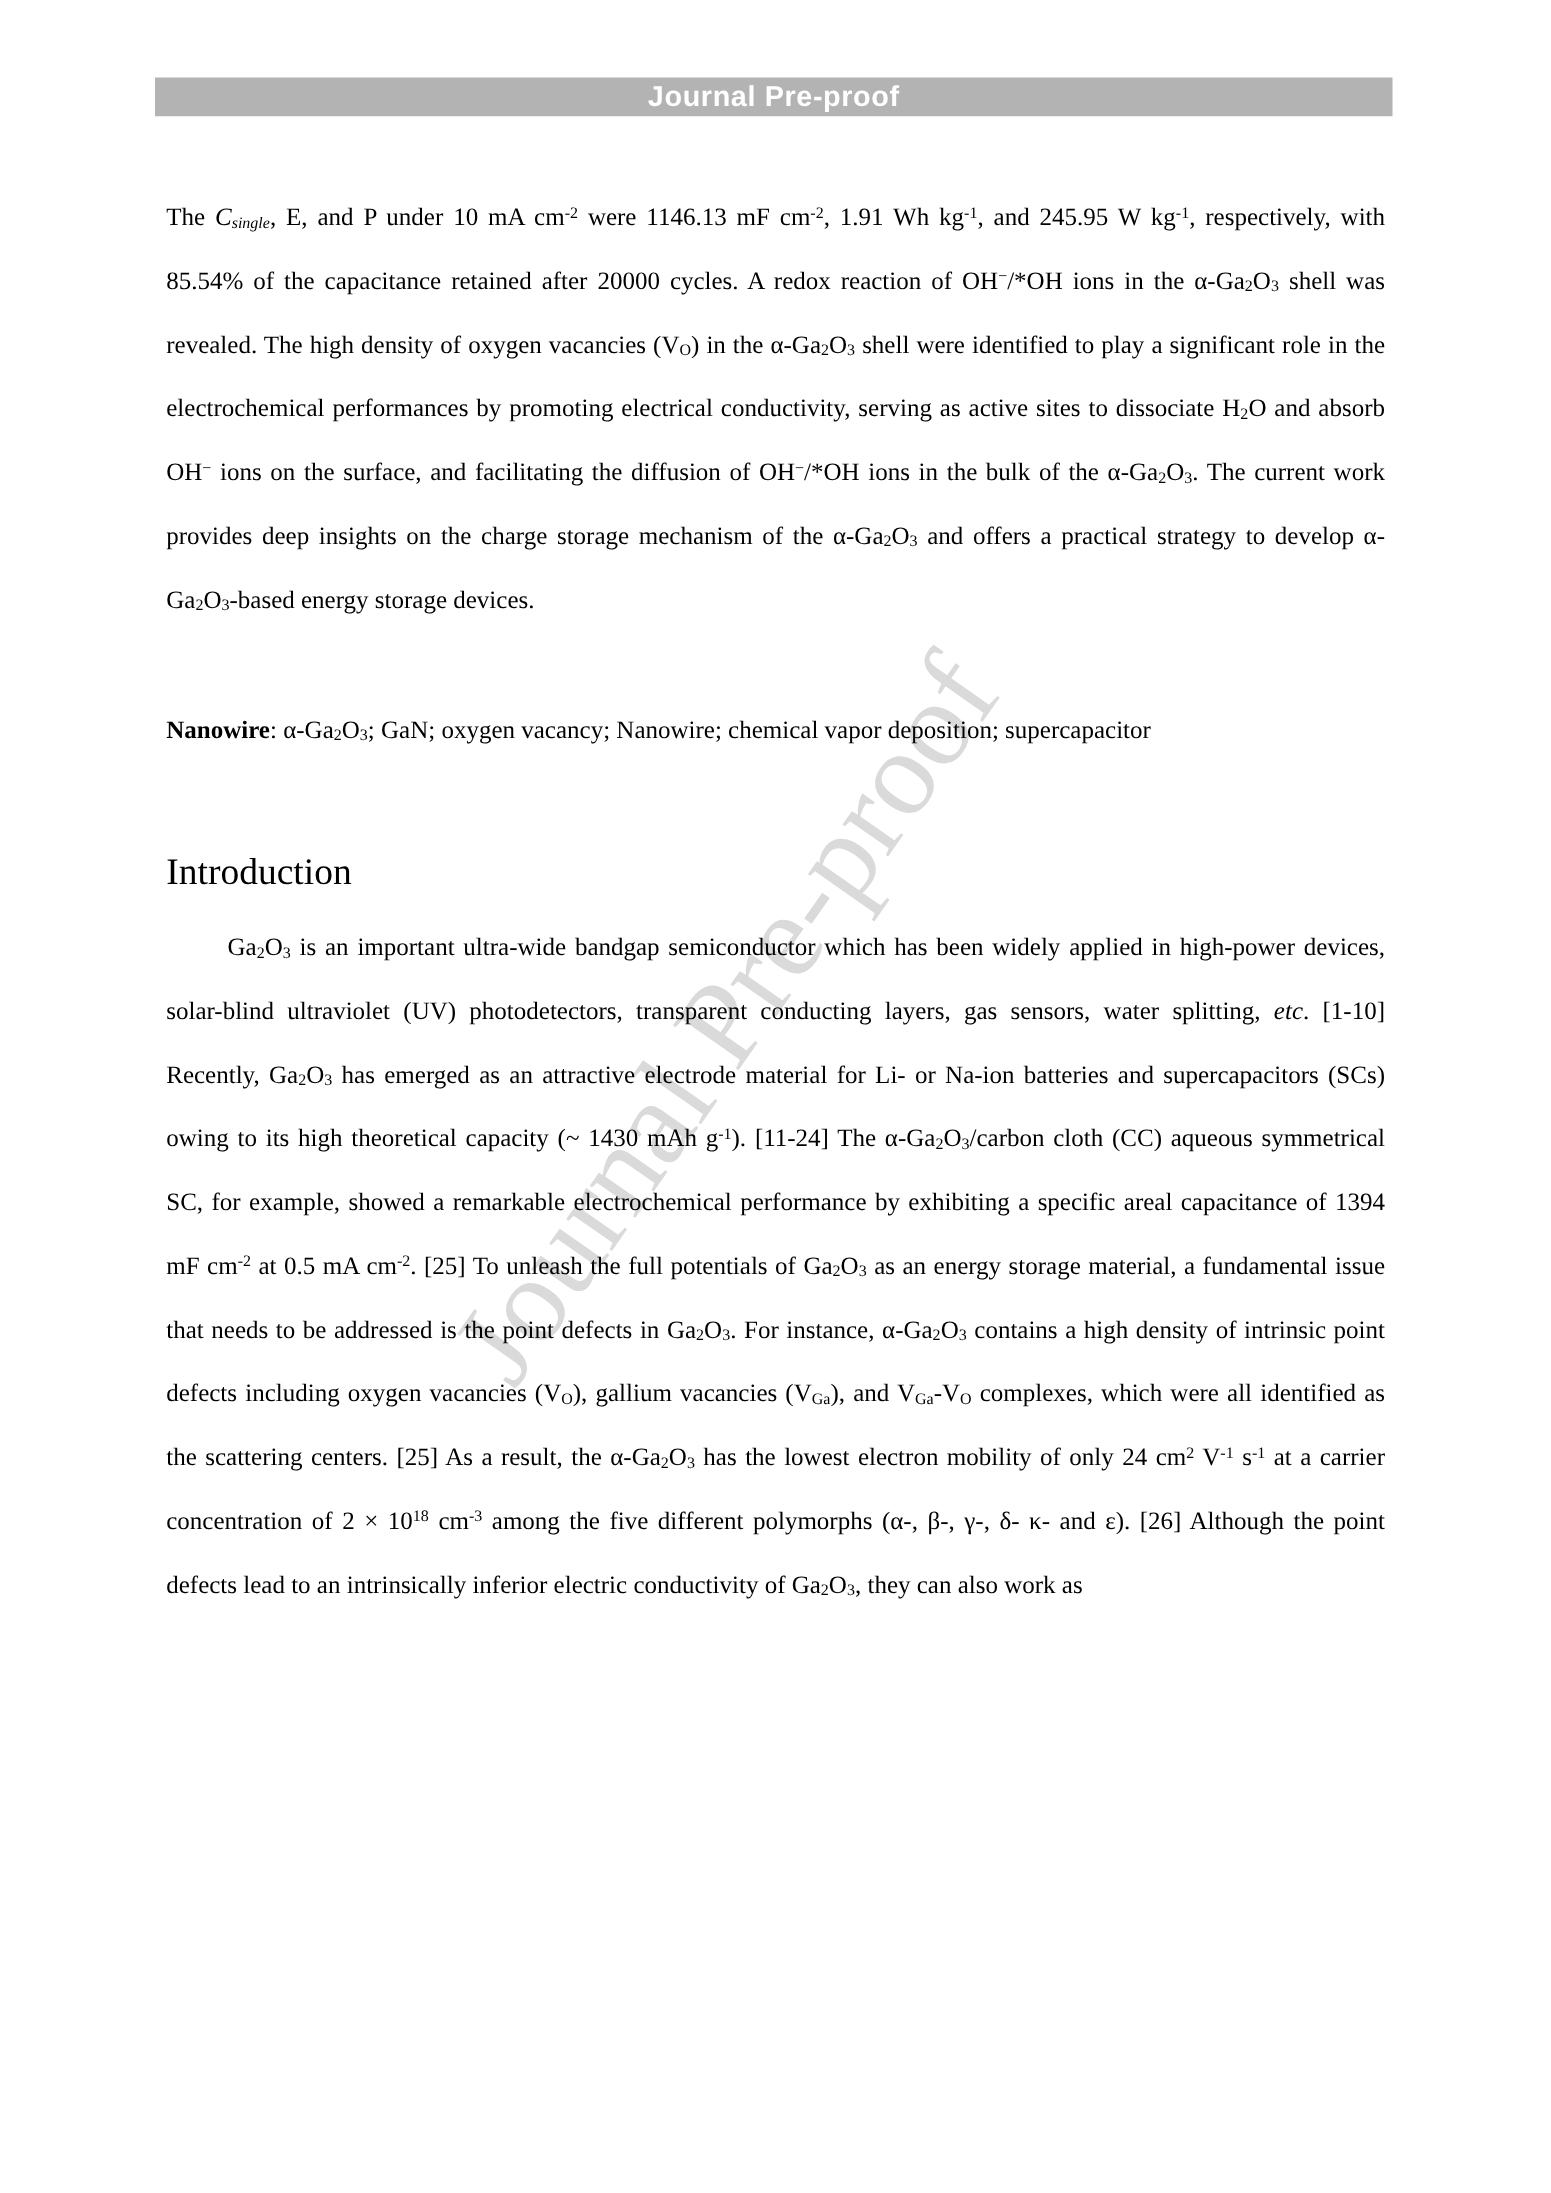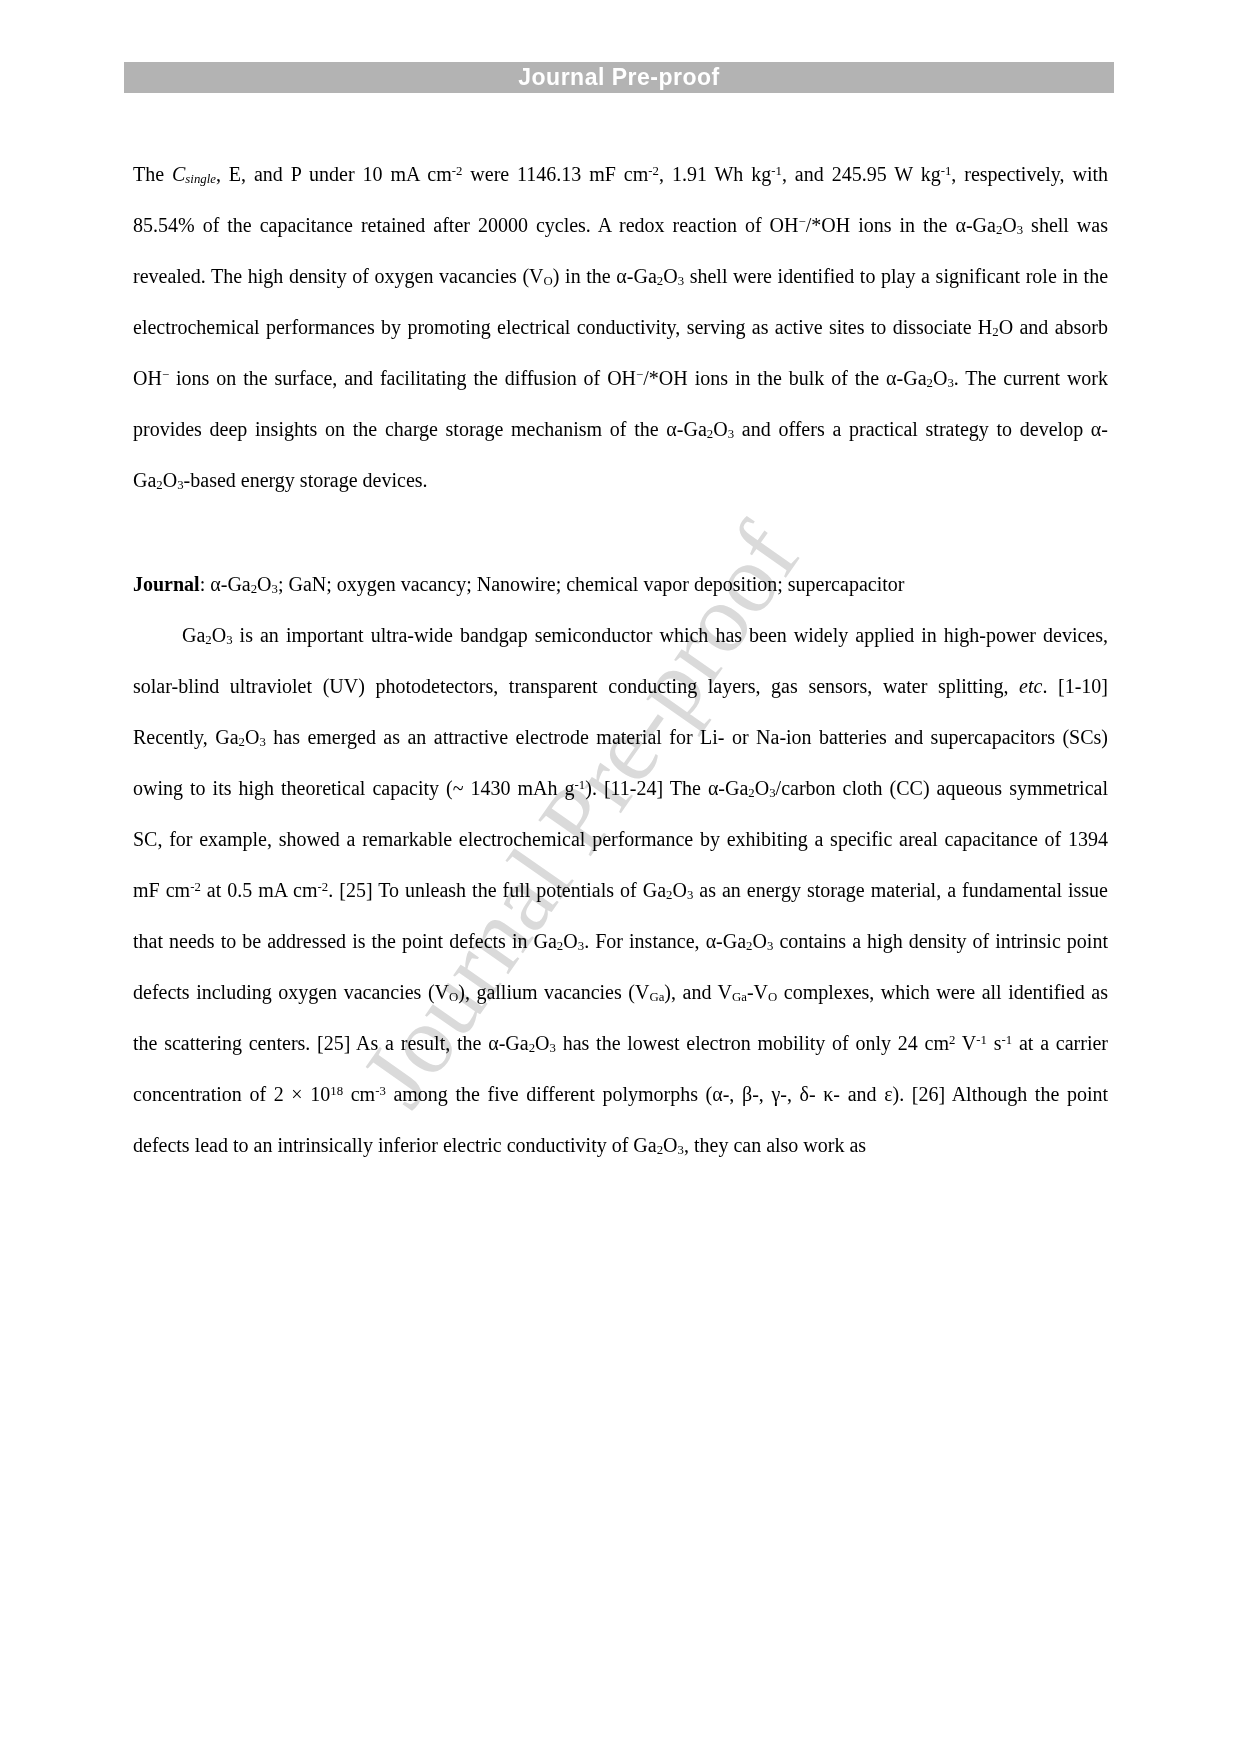--- a/index.html
+++ b/index.html
@@ -47,19 +47,20 @@
   <div class="watermark">Journal Pre-proof</div>
 
   <div class="header-bar">
     <span class="header-title">Journal Pre-proof</span>
   </div>
 
   <div class="content">
 
     <p class="body abstract">The <i>C</i><sub class="it">single</sub>, E, and P under 10 mA cm<sup>-2</sup> were 1146.13 mF cm<sup>-2</sup>, 1.91 Wh kg<sup>-1</sup>, and 245.95 W kg<sup>-1</sup>, respectively, with 85.54% of the capacitance retained after 20000 cycles. A redox reaction of OH<sup>−</sup>/*OH ions in the α-Ga<sub>2</sub>O<sub>3</sub> shell was revealed. The high density of oxygen vacancies (V<sub>O</sub>) in the α-Ga<sub>2</sub>O<sub>3</sub> shell were identified to play a significant role in the electrochemical performances by promoting electrical conductivity, serving as active sites to dissociate H<sub>2</sub>O and absorb OH<sup>−</sup> ions on the surface, and facilitating the diffusion of OH<sup>−</sup>/*OH ions in the bulk of the α-Ga<sub>2</sub>O<sub>3</sub>. The current work provides deep insights on the charge storage mechanism of the α-Ga<sub>2</sub>O<sub>3</sub> and offers a practical strategy to develop α-Ga<sub>2</sub>O<sub>3</sub>-based energy storage devices.</p>
 
-    <p class="body keywords"><b class="kw-label">Journal</b><span>: α-Ga<sub>2</sub>O<sub>3</sub>; GaN; oxygen vacancy; Nanowire; chemical vapor deposition; supercapacitor</span></p>
+    <p class="body keywords"><b class="kw-label">Nanowire</b><span>: α-Ga<sub>2</sub>O<sub>3</sub>; GaN; oxygen vacancy; Nanowire; chemical vapor deposition; supercapacitor</span></p>
 
+    <h1 class="intro-heading">Introduction</h1>
 
     <p class="body intro">Ga<sub>2</sub>O<sub>3</sub> is an important ultra-wide bandgap semiconductor which has been widely applied in high-power devices, solar-blind ultraviolet (UV) photodetectors, transparent conducting layers, gas sensors, water splitting, <i>etc</i>. [1-10] Recently, Ga<sub>2</sub>O<sub>3</sub> has emerged as an attractive electrode material for Li- or Na-ion batteries and supercapacitors (SCs) owing to its high theoretical capacity (~ 1430 mAh g<sup>-1</sup>). [11-24] The α-Ga<sub>2</sub>O<sub>3</sub>/carbon cloth (CC) aqueous symmetrical SC, for example, showed a remarkable electrochemical performance by exhibiting a specific areal capacitance of 1394 mF cm<sup>-2</sup> at 0.5 mA cm<sup>-2</sup>. [25] To unleash the full potentials of Ga<sub>2</sub>O<sub>3</sub> as an energy storage material, a fundamental issue that needs to be addressed is the point defects in Ga<sub>2</sub>O<sub>3</sub>. For instance, α-Ga<sub>2</sub>O<sub>3</sub> contains a high density of intrinsic point defects including oxygen vacancies (V<sub>O</sub>), gallium vacancies (V<sub>Ga</sub>), and V<sub>Ga</sub>-V<sub>O</sub> complexes, which were all identified as the scattering centers. [25] As a result, the α-Ga<sub>2</sub>O<sub>3</sub> has the lowest electron mobility of only 24 cm<sup>2</sup> V<sup>-1</sup> s<sup>-1</sup> at a carrier concentration of 2 × 10<sup>18</sup> cm<sup>-3</sup> among the five different polymorphs (α-, β-, γ-, δ- κ- and ε). [26] Although the point defects lead to an intrinsically inferior electric conductivity of Ga<sub>2</sub>O<sub>3</sub>, they can also work as</p>
 
   </div>
 </div>
 
 </body></html>

